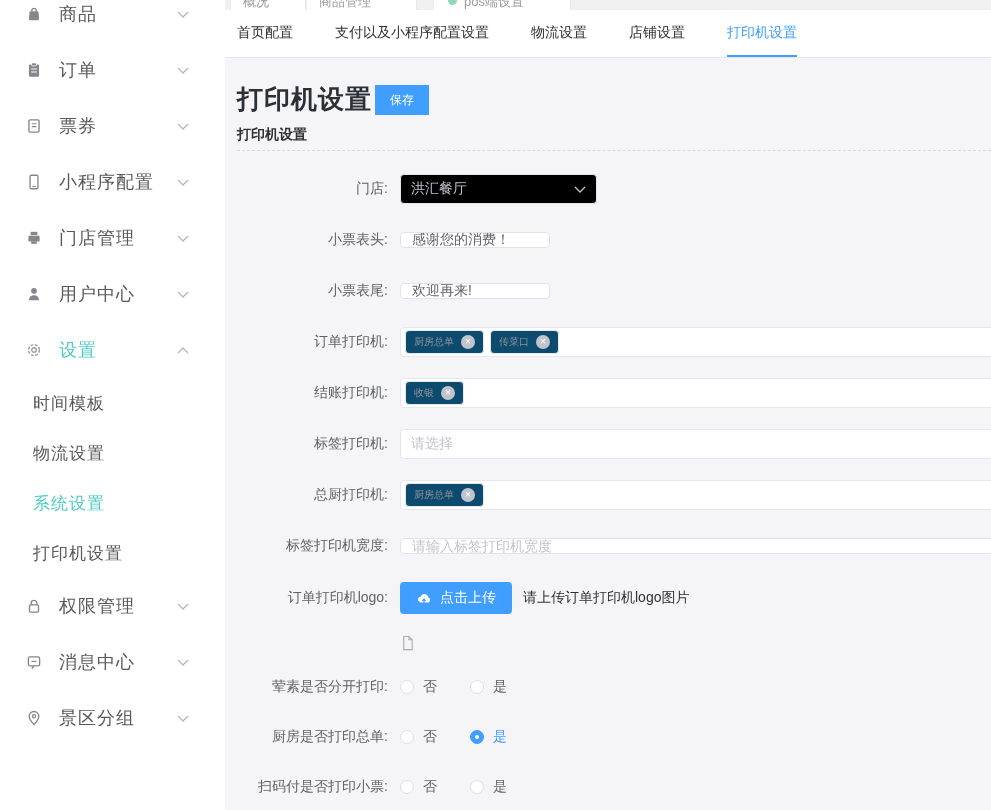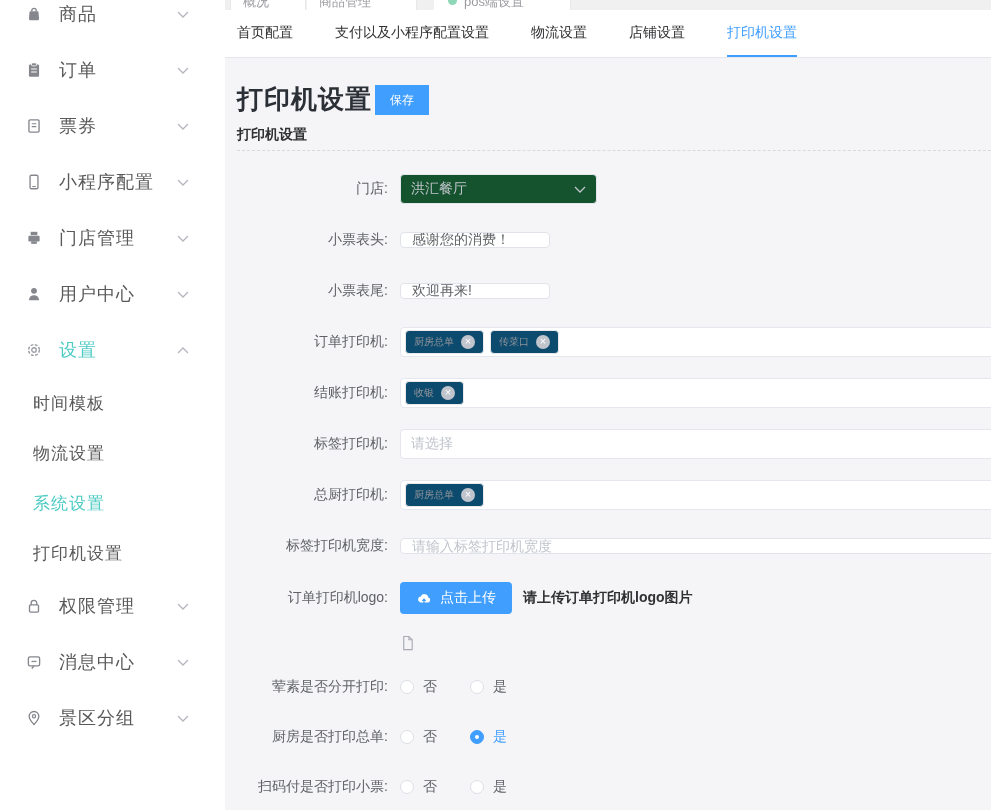--- a/index.html
+++ b/index.html
@@ -64,21 +64,21 @@
   .form-row { display: flex; align-items: center; margin-bottom: 21px; min-height: 30px; }
   .form-label {
     width: 163px; flex-shrink: 0; text-align: right; padding-right: 12px;
     font-size: 14px; color: #606266;
   }
   .ctrl { display: flex; align-items: center; flex: 1; }
   .sel {
     height: 30px; border: 1px solid #e4e7ed; border-radius: 4px; background: #fff;
     display: flex; align-items: center; padding: 0 10px; cursor: pointer;
   }
-  .sel-disabled { width: 197px; background: #14532d; cursor: not-allowed; justify-content: space-between; }
+  .sel-disabled { width: 197px; background: #000000; cursor: not-allowed; justify-content: space-between; }
   .sel-disabled .sel-text { color: #c0c4cc; font-size: 14px; }
   .sel-wide { flex: 1; margin-right: -6px; }
   .placeholder-text { color: #c0c4cc; font-size: 14px; }
   .ipt {
     height: 16px; border: 1px solid #e0e3e9; border-radius: 4px; background: #fff;
     font-size: 14px; color: #606266; padding: 0 11px; font-family: inherit; outline: none;
   }
   .ipt::placeholder { color: #c0c4cc; }
   .ipt-sm { width: 150px; }
   .ipt-wide { flex: 1; margin-right: -6px; }
@@ -98,21 +98,21 @@
   }
   .tag-x::before {
     content: "\00d7"; position: absolute; left: 0; top: 0; width: 14px; height: 14px;
     color: #fff; font-size: 11px; line-height: 13px; text-align: center;
   }
   .upload-btn {
     height: 32px; background: #409EFF; border: none; border-radius: 4px; color: #fff;
     font-size: 14px; padding: 0 16px; display: inline-flex; align-items: center; gap: 8px;
     cursor: pointer; font-family: inherit;
   }
-  .upload-hint { margin-left: 11px; font-size: 14px; font-weight: bold; color: #303133; }
+  .upload-hint { margin-left: 11px; font-size: 14px; font-weight: normal; color: #303133; }
   .file-row { margin-top: -7px; margin-bottom: 14px; }
   
   .radio-row { margin-bottom: 20px; }
   .radio-opt { display: flex; align-items: center; margin-right: 33px; cursor: pointer; }
   .rb { width: 14px; height: 14px; border-radius: 50%; border: 1px solid #dcdfe6; background: #fff; position: relative; flex-shrink: 0; }
   .rb.checked { border-color: #409EFF; background: #409EFF; }
   .rb.checked::after { content: ""; position: absolute; left: 4px; top: 4px; width: 4px; height: 4px; border-radius: 50%; background: #fff; }
   .radio-lab { margin-left: 9px; font-size: 14px; color: #606266; }
   .radio-opt.checked .radio-lab { color: #409EFF; }
 </style>

